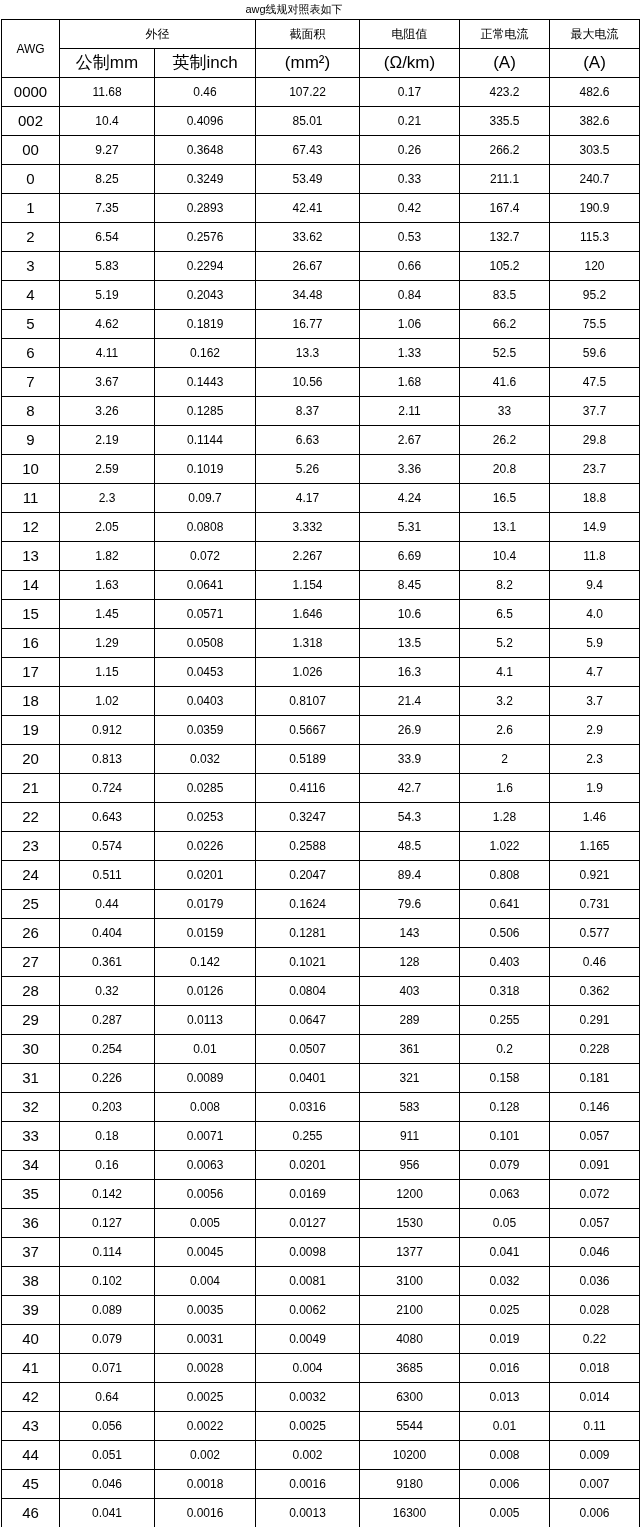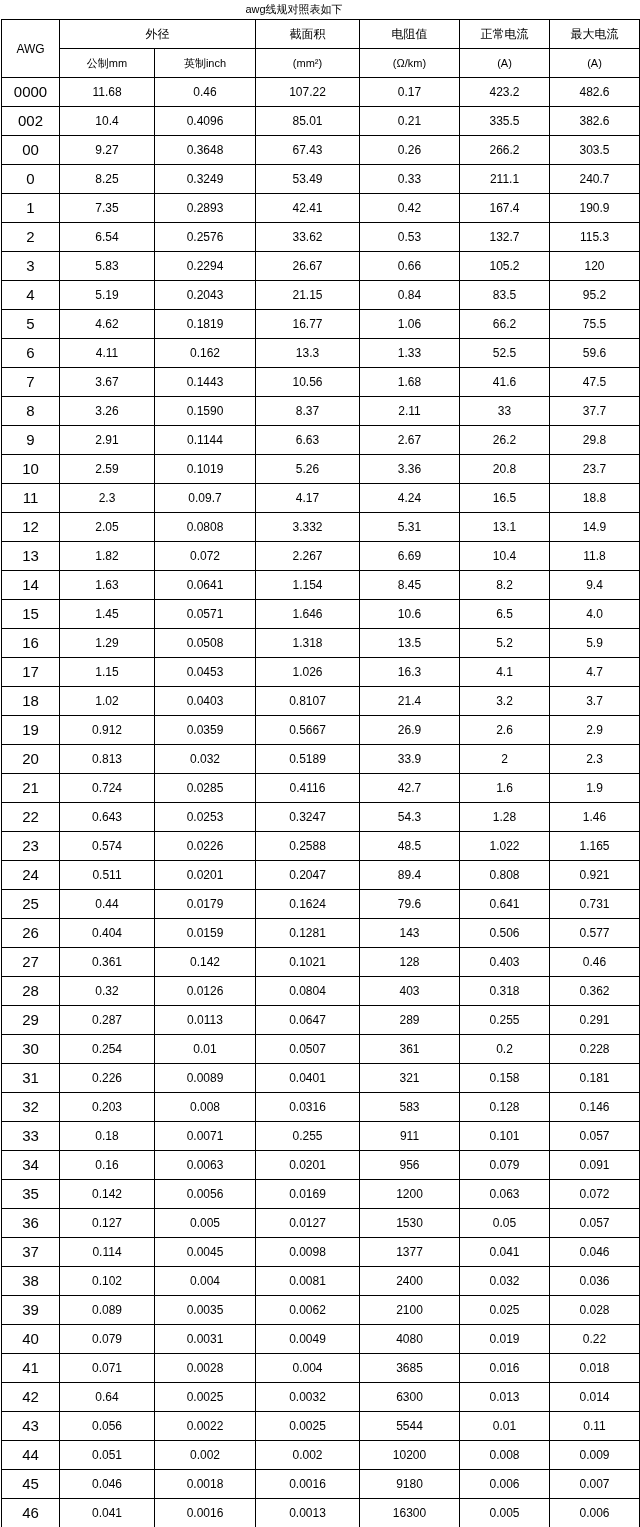--- a/index.html
+++ b/index.html
@@ -39,21 +39,21 @@
     padding: 0;
     height: 28px;
     line-height: 28px;
     overflow: hidden;
     white-space: nowrap;
   }
   table.awg th.hdr-group {
     font-size: 12px;
   }
   table.awg th.hdr-sub {
-    font-size: 11px;
+    font-size: 17px;
   }
   table.awg td.awg-col {
     font-size: 15px;
   }
   col.c-awg { width: 58px; }
   col.c-mm { width: 95px; }
   col.c-inch { width: 101px; }
   col.c-area { width: 104px; }
   col.c-res { width: 100px; }
   col.c-cur { width: 90px; }
@@ -155,21 +155,21 @@
           <td>0.2294</td>
           <td>26.67</td>
           <td>0.66</td>
           <td>105.2</td>
           <td>120</td>
         </tr>
         <tr>
           <td class="awg-col">4</td>
           <td>5.19</td>
           <td>0.2043</td>
-          <td>21.15</td>
+          <td>34.48</td>
           <td>0.84</td>
           <td>83.5</td>
           <td>95.2</td>
         </tr>
         <tr>
           <td class="awg-col">5</td>
           <td>4.62</td>
           <td>0.1819</td>
           <td>16.77</td>
           <td>1.06</td>
@@ -190,29 +190,29 @@
           <td>3.67</td>
           <td>0.1443</td>
           <td>10.56</td>
           <td>1.68</td>
           <td>41.6</td>
           <td>47.5</td>
         </tr>
         <tr>
           <td class="awg-col">8</td>
           <td>3.26</td>
-          <td>0.1590</td>
+          <td>0.1285</td>
           <td>8.37</td>
           <td>2.11</td>
           <td>33</td>
           <td>37.7</td>
         </tr>
         <tr>
           <td class="awg-col">9</td>
-          <td>2.91</td>
+          <td>2.19</td>
           <td>0.1144</td>
           <td>6.63</td>
           <td>2.67</td>
           <td>26.2</td>
           <td>29.8</td>
         </tr>
         <tr>
           <td class="awg-col">10</td>
           <td>2.59</td>
           <td>0.1019</td>
@@ -462,21 +462,21 @@
           <td>0.0098</td>
           <td>1377</td>
           <td>0.041</td>
           <td>0.046</td>
         </tr>
         <tr>
           <td class="awg-col">38</td>
           <td>0.102</td>
           <td>0.004</td>
           <td>0.0081</td>
-          <td>2400</td>
+          <td>3100</td>
           <td>0.032</td>
           <td>0.036</td>
         </tr>
         <tr>
           <td class="awg-col">39</td>
           <td>0.089</td>
           <td>0.0035</td>
           <td>0.0062</td>
           <td>2100</td>
           <td>0.025</td>

